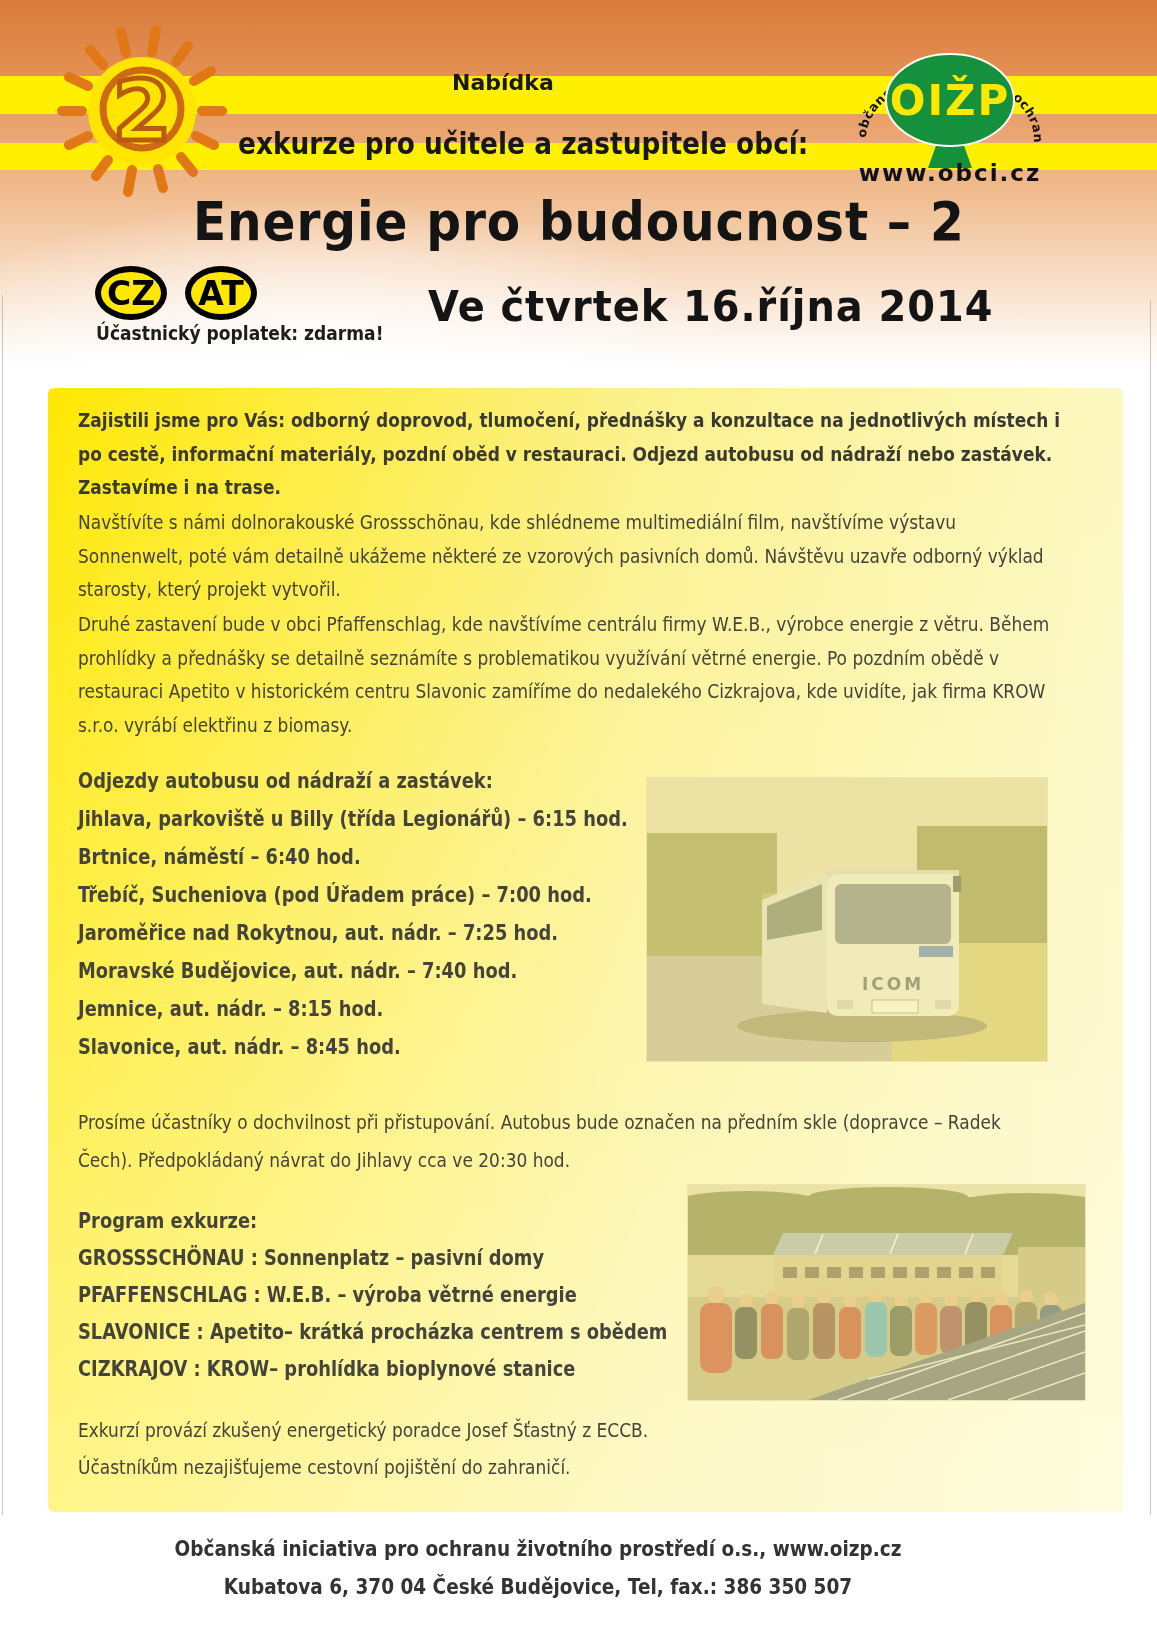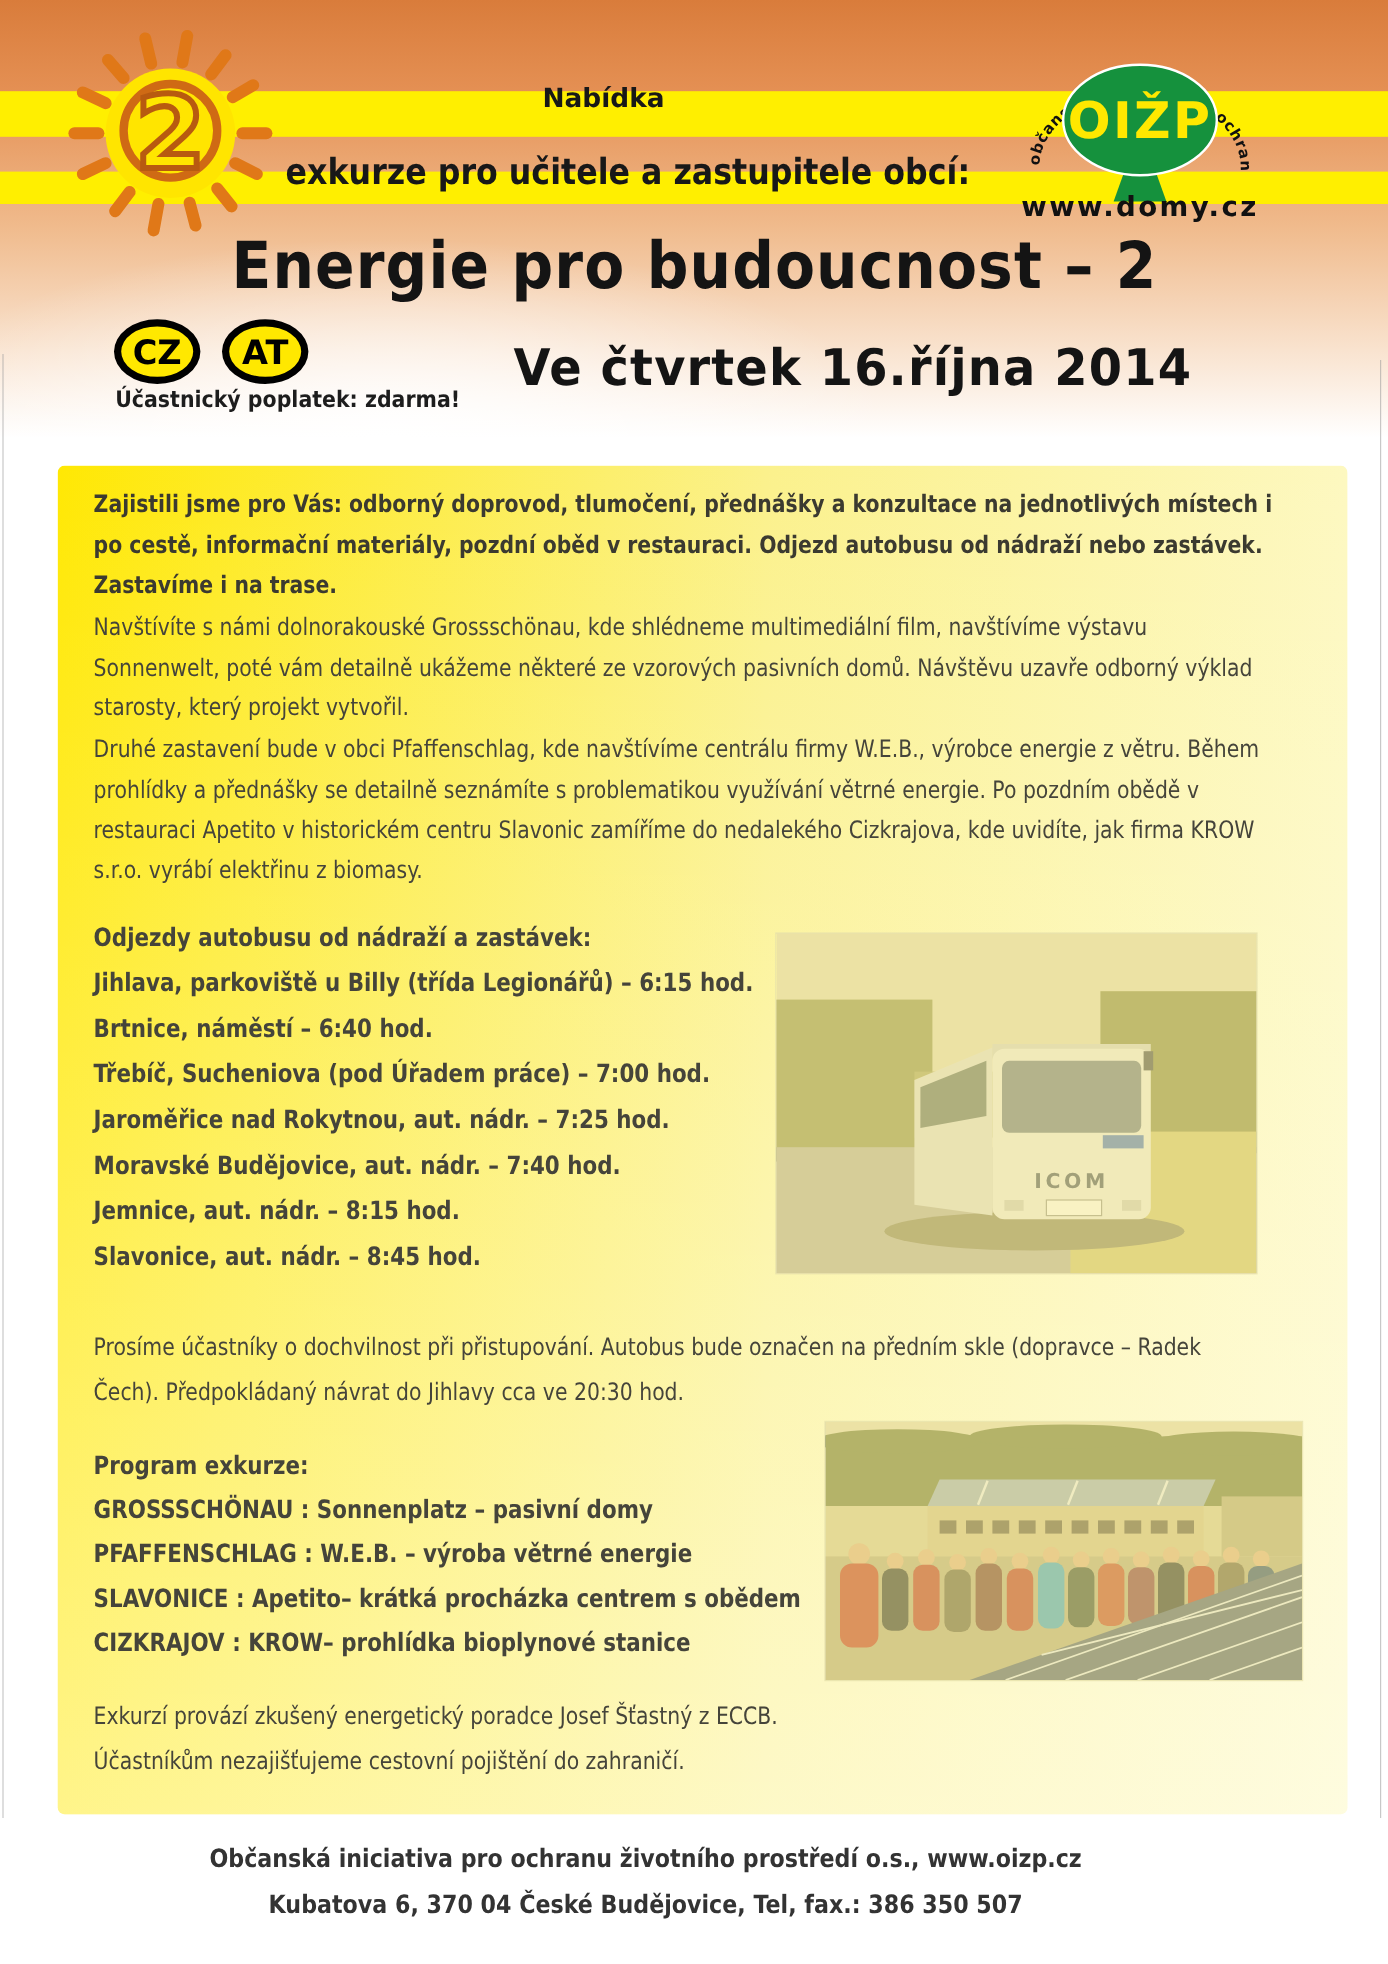--- a/index.html
+++ b/index.html
@@ -29,21 +29,21 @@
     font-size:23px;font-weight:bold;letter-spacing:2px;color:#111;
   }
   .page-title{
     position:absolute;left:193px;top:190px;font-size:54px;font-weight:bold;color:#141414;
     white-space:nowrap;transform:scaleX(.9);transform-origin:left top;letter-spacing:1px;
   }
   .badges{position:absolute;left:95px;top:266px;display:flex;gap:18px;}
   .badge{
     width:72px;height:54px;border-radius:50%;background:#ffe800;border:6px solid #000;
     display:flex;align-items:center;justify-content:center;box-sizing:border-box;
-    font-size:28px;font-weight:bold;color:#000;
+    font-size:33px;font-weight:bold;color:#000;
   }
   .fee-note{
     position:absolute;left:96px;top:322px;font-size:19px;font-weight:bold;color:#1d1d1d;
     white-space:nowrap;transform:scaleX(.9);transform-origin:left top;
   }
   .event-date{
     position:absolute;left:428px;top:282px;font-size:42px;font-weight:bold;color:#141414;
     white-space:nowrap;transform:scaleX(.95);transform-origin:left top;letter-spacing:1px;
   }
   
@@ -115,21 +115,21 @@
     <defs>
       <path id="logoArc" d="M 18,118 A 84,62 0 1 1 186,118" fill="none"></path>
     </defs>
     <text font-size="12.5" font-weight="bold" fill="#111" letter-spacing="0.5">
       <textPath href="#logoArc" startOffset="2">občanská iniciativa pro ochranu životního prostředí</textPath>
     </text>
     <polygon points="90,118 114,118 124,146 80,146" fill="#15913d"></polygon>
     <ellipse cx="102" cy="78" rx="64" ry="46" fill="#15913d" stroke="#ffffff" stroke-width="2"></ellipse>
     <text x="102" y="93" text-anchor="middle" font-size="42" font-weight="bold" fill="#ffe800" letter-spacing="2">OIŽP</text>
   </svg>
-  <div class="logo-website">www.domy.cz</div>
+  <div class="logo-website">www.obci.cz</div>
 
   <div class="page-title">Energie pro budoucnost – 2</div>
 
   <div class="badges">
     <div class="badge">CZ</div>
     <div class="badge">AT</div>
   </div>
   <div class="fee-note">Účastnický poplatek: zdarma!</div>
   <div class="event-date">Ve čtvrtek 16.října 2014</div>
 

